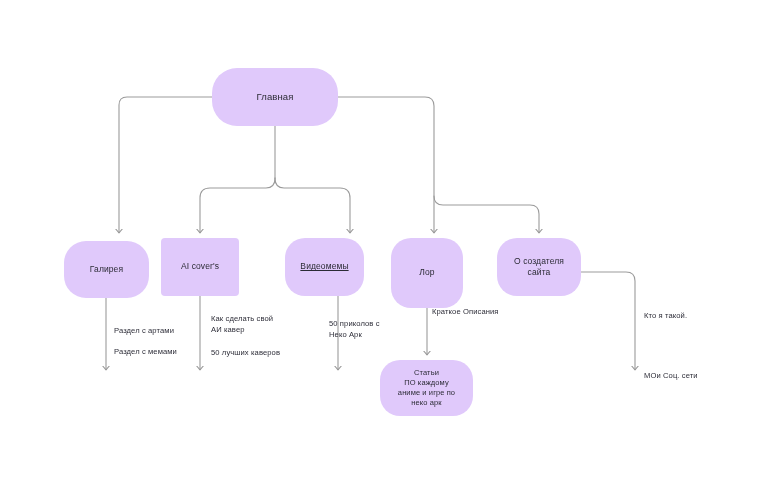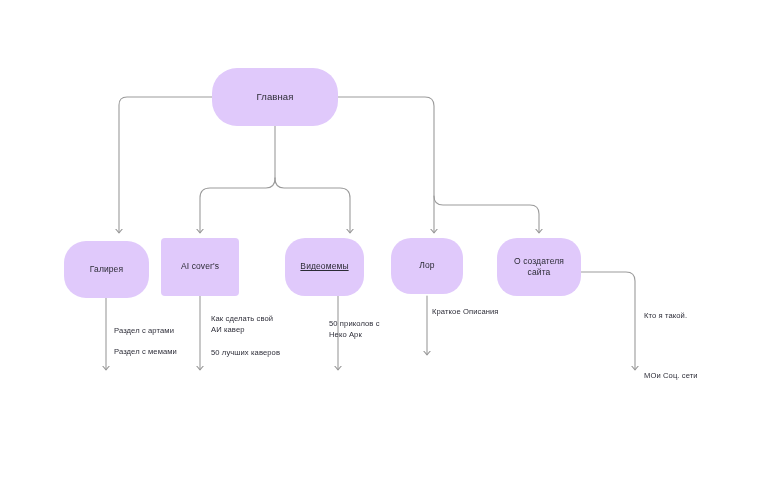--- a/index.html
+++ b/index.html
@@ -74,21 +74,21 @@
     width: 79px;
     height: 58px;
     font-size: 8.5px;
     border-radius: 20px;
     text-decoration: underline;
   }
   .node-lore {
     left: 391px;
     top: 238px;
     width: 72px;
-    height: 56px;
+    height: 70px;
     font-size: 8.5px;
     border-radius: 20px;
   }
   .node-about {
     left: 497px;
     top: 238px;
     width: 84px;
     height: 58px;
     font-size: 8.5px;
     border-radius: 20px;
@@ -173,20 +173,26 @@
 
   <div class="node node-lore">
     <span class="node-label">Лор</span>
   </div>
 
   <div class="node node-about">
     <span class="node-label">О создателя
 сайта</span>
   </div>
 
+  <div class="node node-articles">
+    <span class="node-label">Статьи
+ПО каждому
+аниме и игре по
+неко арк</span>
+  </div>
 
   <div class="edge-label lbl-gallery-1">Раздел с артами</div>
   <div class="edge-label lbl-gallery-2">Раздел с мемами</div>
 
   <div class="edge-label lbl-covers-1">Как сделать  свой
 АИ кавер</div>
   <div class="edge-label lbl-covers-2">50 лучших каверов</div>
 
   <div class="edge-label lbl-video-1">50 приколов с
 Неко Арк</div>

